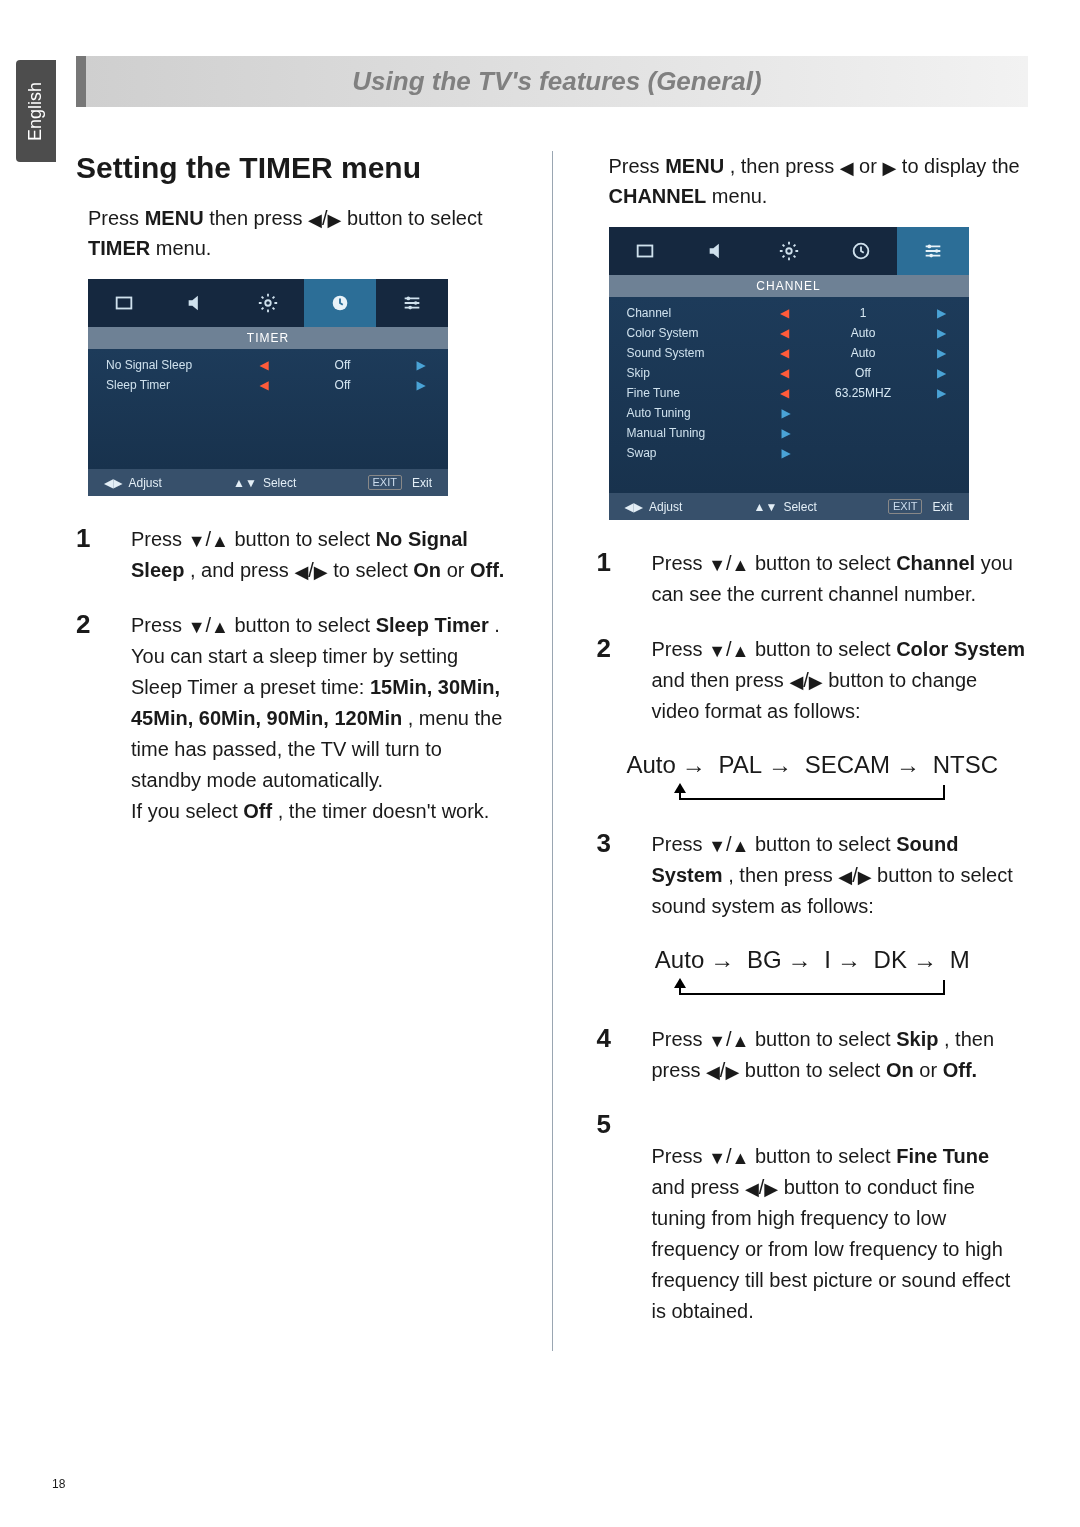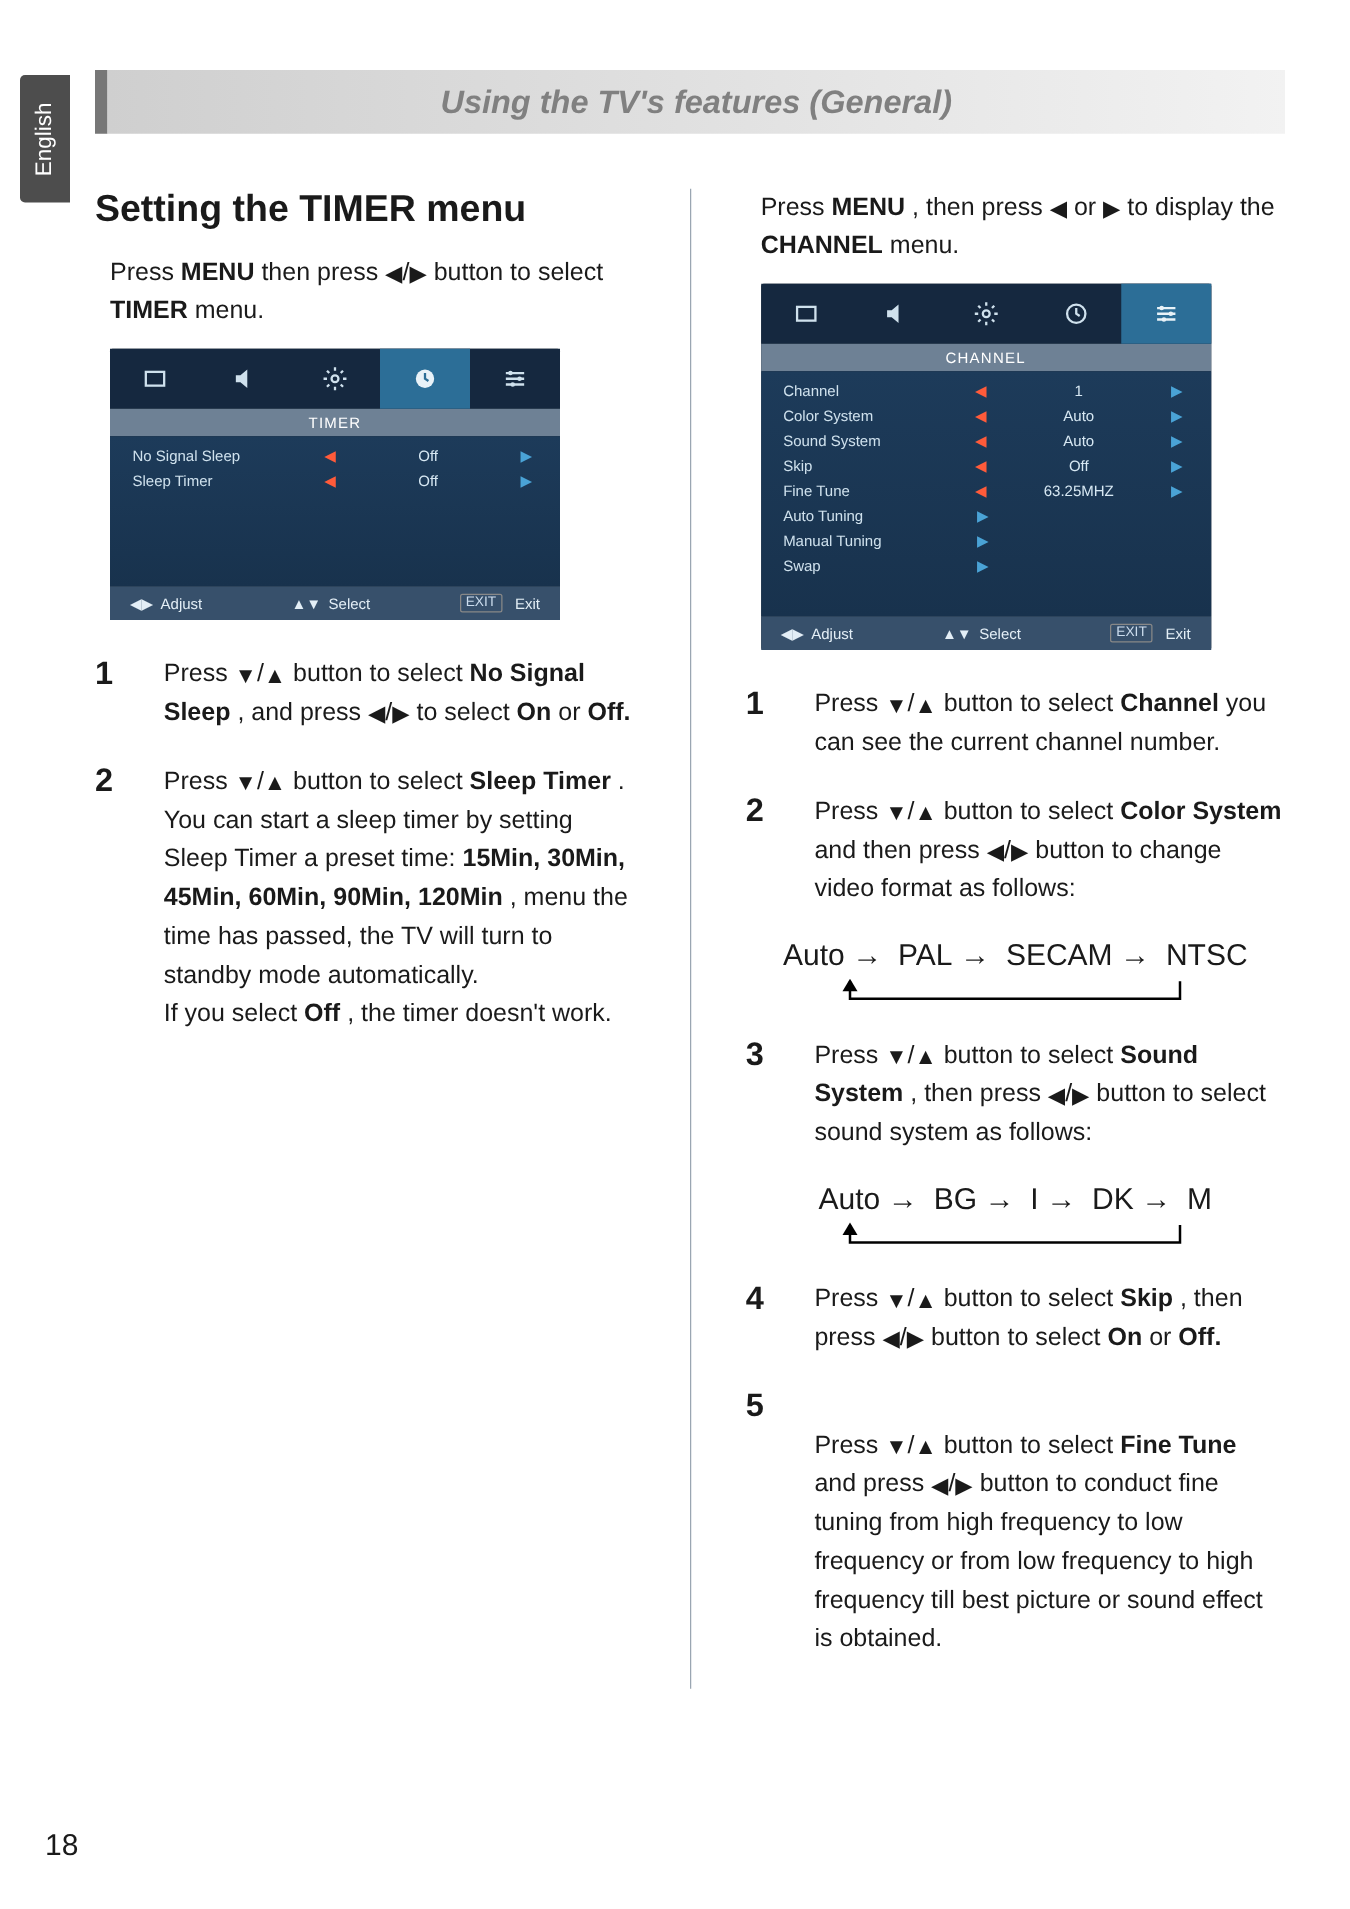--- a/index.html
+++ b/index.html
@@ -177,23 +177,23 @@
     padding: 6px 16px;
     font-size: 12px;
     color: #e3eef6;
   }
   .osd .footer .grp { display: flex; align-items: center; gap: 6px; }
   .osd .footer .glyph { font-size: 12px; }
 
   
   .page-number {
     position: absolute;
-    left: 36px;
+    left: 52px;
     bottom: 36px;
-    font-size: 24px;
+    font-size: 12px;
   }
 </style>
 </head>
 <body>
 
 <div class="page">
 
   <div class="side-tab">
     <span>English</span>
   </div>

